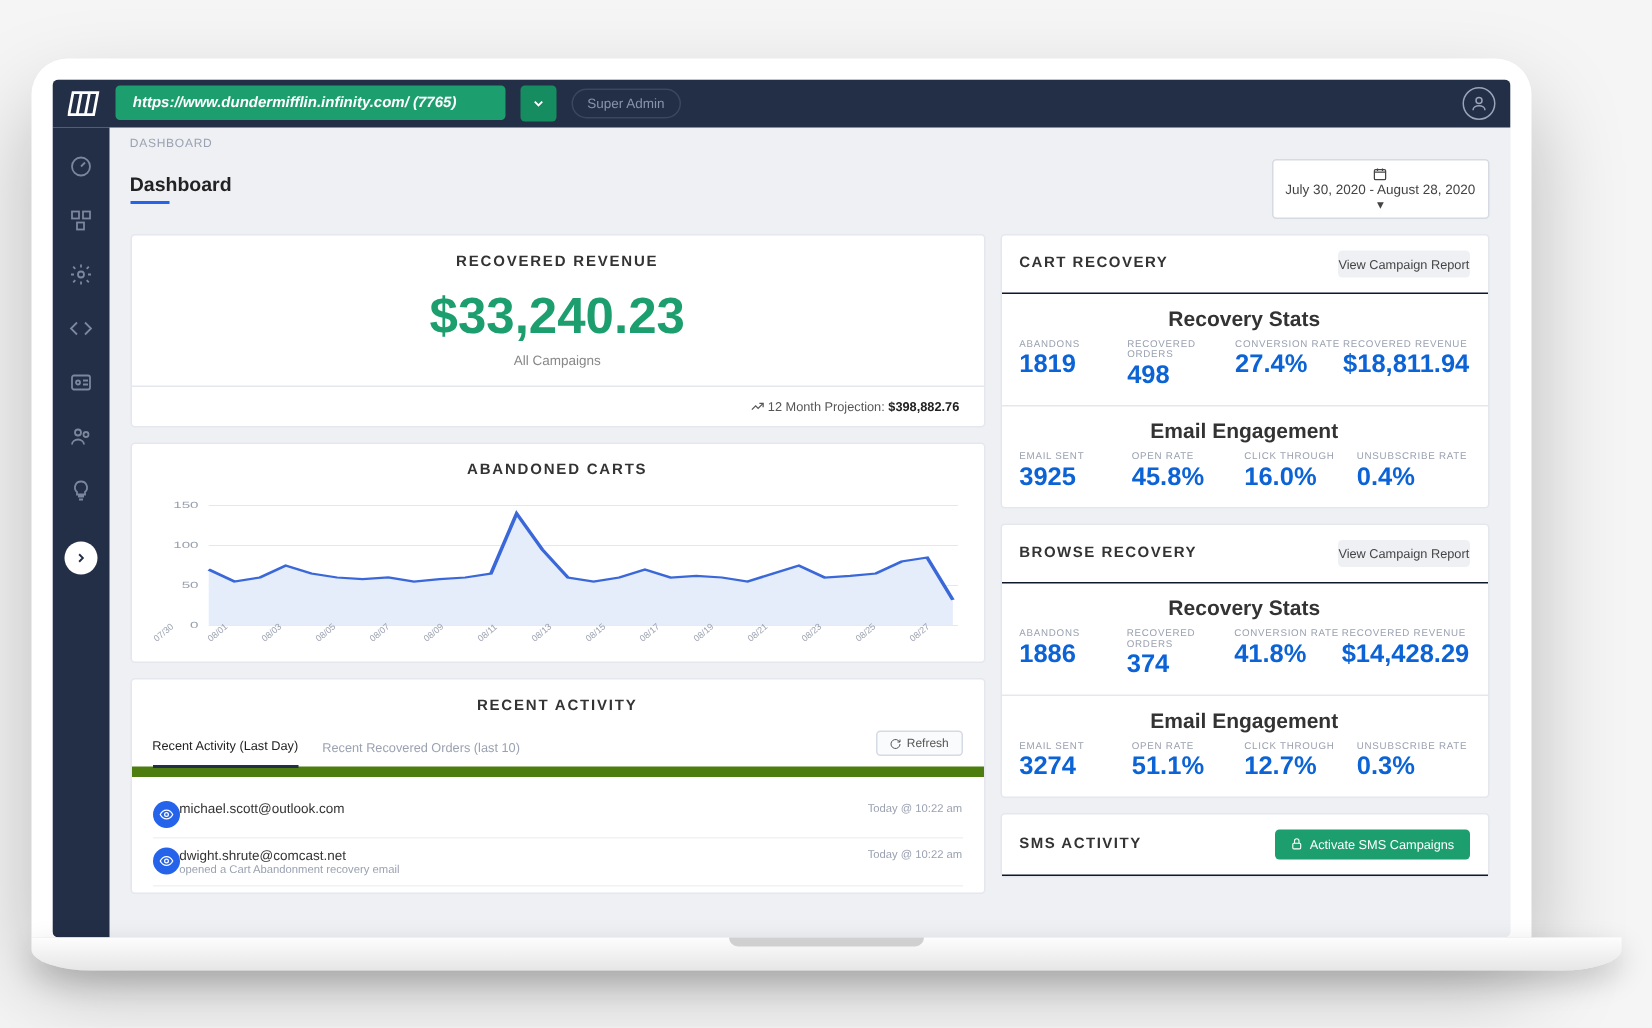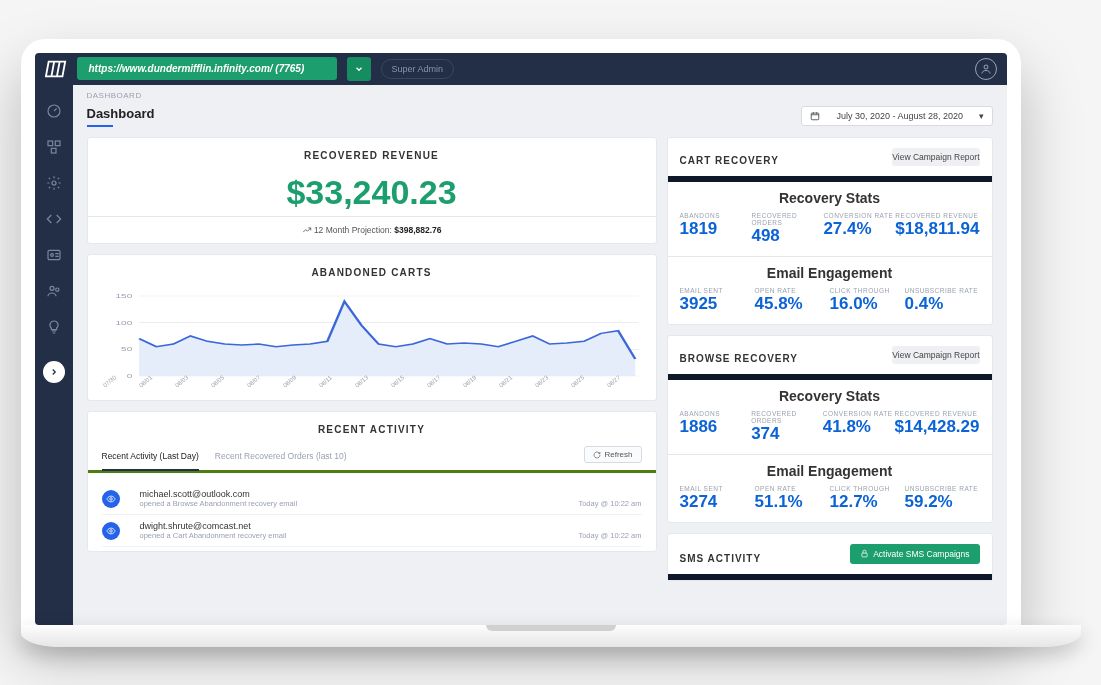--- a/index.html
+++ b/index.html
@@ -21,53 +21,53 @@
 .body-row { display: flex; flex: 1; min-height: 0; }
 .sidebar { background: #232f47; width: 38px; display: flex; flex-direction: column; align-items: center; padding-top: 10px; gap: 4px; }
 .sidebar .nav-icon { width: 32px; height: 32px; display:flex; align-items:center; justify-content:center; color: #7c879e; cursor: pointer; border-radius: 4px; }
 .sidebar .nav-icon.expand { background: #fff; color: #232f47; border-radius: 50%; width: 22px; height: 22px; margin-top: 14px; }
 
 .main { flex: 1; overflow: auto; padding: 0 0 10px 0; }
 .crumb-bar { padding: 6px 14px 0 14px; font-size: 8px; color: #9aa1b0; letter-spacing: 0.5px; }
 .title-row { display: flex; align-items: center; padding: 6px 14px 10px 14px; }
 .title-row h1 { font-size: 13px; font-weight: 700; color: #222; }
 .title-underline { width: 26px; height: 2px; background: #2563eb; margin-top: 4px; }
-.date-range { margin-left: auto; background: #fff; border: 1px solid #d6dae2; font-size: 9px; color: #444; padding: 4px 8px; border-radius: 3px; display:flex; align-items:center; gap:16px;}
+.date-range { margin-left: auto; background: #fff; border: 1px solid #d6dae2; font-size: 9px; color: #444; padding: 4px 8px; border-radius: 3px; display:flex; align-items:center; gap:0;flex-direction:column;}
 
 .cols { display: flex; gap: 10px; padding: 0 14px; }
 .col-left { flex: 0 0 340px; display: flex; flex-direction: column; gap: 10px; }
 .col-right { flex: 1; display: flex; flex-direction: column; gap: 10px; }
 
 .card { background: #fff; border: 1px solid #e4e7ed; border-radius: 3px; }
 .card-header { font-size: 10px; font-weight: 700; letter-spacing: 1.2px; color: #333; text-align: center; padding: 12px 0 8px 0; }
 .rev-amount { font-size: 34px; font-weight: 800; color: #1d9e6e; text-align: center; padding: 4px 0; }
 .rev-sub { font-size: 9px; color: #888; text-align: center; padding-bottom: 12px; }
-.projection { border-top: 1px solid #e4e7ed; font-size: 8.5px; color: #555; text-align: center; padding: 8px 4px; }
+.projection { border-top: 1px solid #e4e7ed; font-size: 8.5px; color: #555; text-align: right; padding: 8px 16px; }
 .projection b { color: #222; }
 
 .chart-wrap { padding: 6px 14px 10px 14px; }
 .chart { width: 100%; height: 90px; }
 .x-labels { display:flex; justify-content: space-between; font-size: 6px; color:#9aa1b0; transform: rotate(0deg); padding: 2px 0 0 0;}
 .x-labels span { transform: rotate(-40deg); transform-origin: left top; width: 18px; white-space: nowrap; }
 
-.tabs { display:flex; gap: 16px; padding: 0 14px; border-bottom: 3px solid #4d7c0f; font-size: 8.5px; color: #9aa1b0; }
+.tabs { display:flex; gap: 16px; padding: 0 14px; border-bottom: 7px solid #4d7c0f; font-size: 8.5px; color: #9aa1b0; align-items: center; }
 .tab { padding: 8px 0; cursor: pointer; }
 .tab.active { color: #222; border-bottom: 2px solid #232f47; margin-bottom: -1px; }
 .refresh-btn { margin-left: auto; font-size: 8px; border: 1px solid #d6dae2; background: #fafbfc; padding: 3px 8px; border-radius: 3px; display:flex; align-items:center; gap:3px; color:#555; cursor:pointer; align-self: center; margin-bottom: 4px;}
 
 .activity-list { padding: 10px 14px 4px 14px; }
-.activity-item { display:flex; align-items:flex-end; gap: 20px; border-bottom: 1px solid #f0f2f6; padding: 6px 0; }
+.activity-item { display:flex; align-items:flex-start; gap: 0; border-bottom: 1px solid #f0f2f6; padding: 6px 0; }
 .eye-icon { width: 18px; height:18px; background:#2563eb; border-radius:50%; display:flex; align-items:center; justify-content:center; color:#fff; flex-shrink:0;}
 .activity-main { flex:1; }
 .activity-email { font-size: 9px; color: #333; font-weight: 500;}
 .activity-desc { font-size: 7.5px; color: #9aa1b0; }
 .activity-time { font-size: 7.5px; color: #9aa1b0; }
 
 .section-card { }
-.section-head { display:flex; align-items:flex-end; padding: 10px 12px; border-bottom: 6px solid #0f172a; }
+.section-head { display:flex; align-items:center; padding: 10px 12px; border-bottom: 1px solid #0f172a; }
 .section-title { font-size: 10px; font-weight: 700; letter-spacing: 1px; color: #333; }
 .view-report { margin-left:auto; background: #eef0f4; font-size: 8.5px; padding: 4px 0; border-radius: 3px; color: #444; cursor:pointer; }
 .activate-btn { margin-left:auto; background: #1d9e6e; color:#fff; font-size: 8.5px; padding: 5px 10px; border-radius: 3px; display:flex; align-items:center; gap:4px; cursor:pointer;}
 
 .stat-group-title { font-size: 14px; font-weight: 700; color: #333; text-align:center; padding: 8px 0 4px 0; }
 .stat-row { display:flex; padding: 2px 12px 10px 12px; }
 .stat-cell { flex:1; }
 .stat-label { font-size: 6.5px; letter-spacing: 0.5px; color: #9aa1b0; text-transform: uppercase; }
 .stat-value { font-size: 17px; font-weight: 800; color: #0b63d6; }
 .divider { border-top: 1px solid #e4e7ed; }
@@ -173,20 +173,21 @@
           <span>▾</span>
         </div>
       </div>
 
       <div class="cols">
         <div class="col-left">
 
           <div class="card">
             <div class="card-header">RECOVERED REVENUE</div>
             <div class="rev-amount">$33,240.23</div>
+            <div class="rev-sub">All Campaigns</div>
             <div class="projection">
               <svg style="display:inline-block; vertical-align:middle;" width="10" height="10" viewBox="0 0 24 24" fill="none" stroke="#555" stroke-width="2">
                       <polyline points="3 17 9 11 13 15 21 7"></polyline>
                       <polyline points="15 7 21 7 21 13"></polyline>
                     </svg>
               <span>12 Month Projection:</span>
               <b>$398,882.76</b>
             </div>
           </div>
 
@@ -258,21 +259,20 @@
             <div class="activity-list" id="activity-list">
                     <div class="activity-item">
                       <div class="eye-icon">
                         <svg width="10" height="10" viewBox="0 0 24 24" fill="none" stroke="currentColor" stroke-width="2">
                           <path d="M2 12s3.5-7 10-7 10 7 10 7-3.5 7-10 7S2 12 2 12z"></path>
                           <circle cx="12" cy="12" r="3"></circle>
                         </svg>
                       </div>
                       <div class="activity-main">
                         <div class="activity-email">michael.scott@outlook.com</div>
-                        <div class="activity-desc">opened a Browse Abandonment recovery email</div>
                       </div>
                       <div class="activity-time">Today @ 10:22 am</div>
                     </div>
                     <div class="activity-item">
                       <div class="eye-icon">
                         <svg width="10" height="10" viewBox="0 0 24 24" fill="none" stroke="currentColor" stroke-width="2">
                           <path d="M2 12s3.5-7 10-7 10 7 10 7-3.5 7-10 7S2 12 2 12z"></path>
                           <circle cx="12" cy="12" r="3"></circle>
                         </svg>
                       </div>
@@ -369,21 +369,21 @@
                     <div class="stat-cell">
                       <div class="stat-label">OPEN RATE</div>
                       <div class="stat-value">51.1%</div>
                     </div>
                     <div class="stat-cell">
                       <div class="stat-label">CLICK THROUGH</div>
                       <div class="stat-value">12.7%</div>
                     </div>
                     <div class="stat-cell">
                       <div class="stat-label">UNSUBSCRIBE RATE</div>
-                      <div class="stat-value">59.2%</div>
+                      <div class="stat-value">0.3%</div>
                     </div>
                   </div>
           </div>
 
           <div class="card section-card">
             <div class="section-head">
               <div class="section-title">SMS ACTIVITY</div>
               <div class="activate-btn">
                 <svg width="9" height="9" viewBox="0 0 24 24" fill="none" stroke="currentColor" stroke-width="2">
                         <rect x="5" y="11" width="14" height="10" rx="2"></rect>

